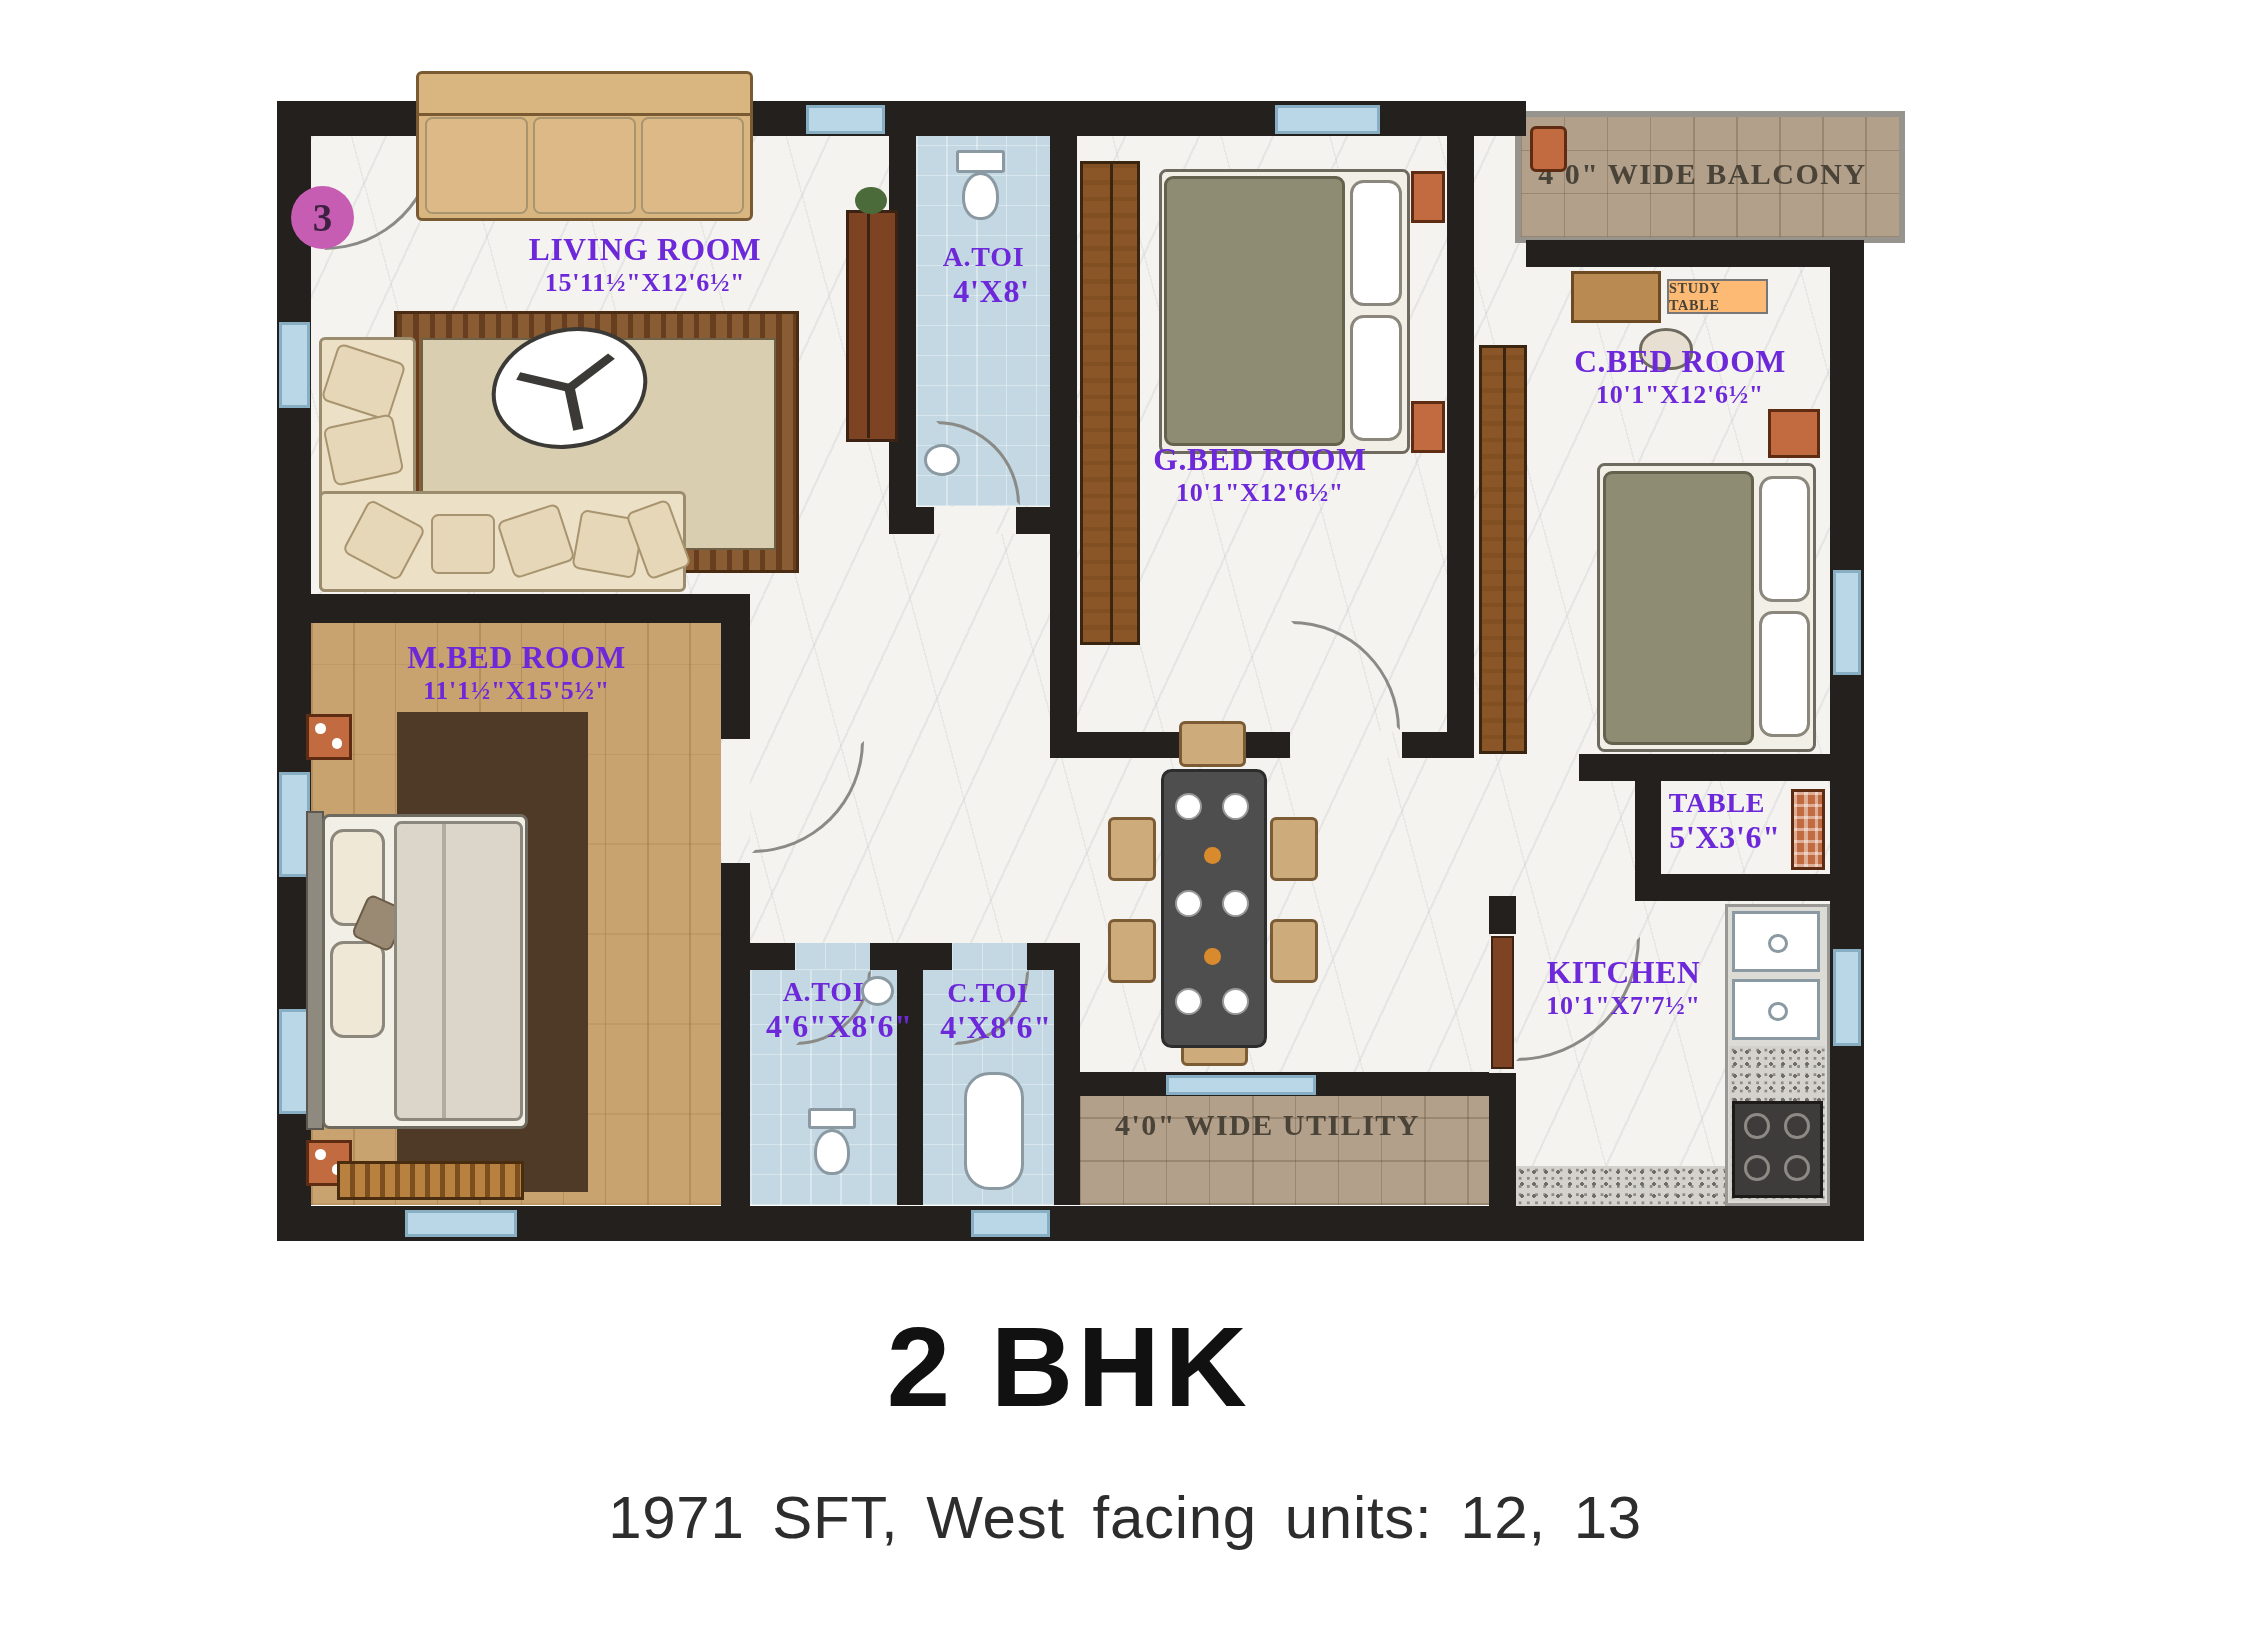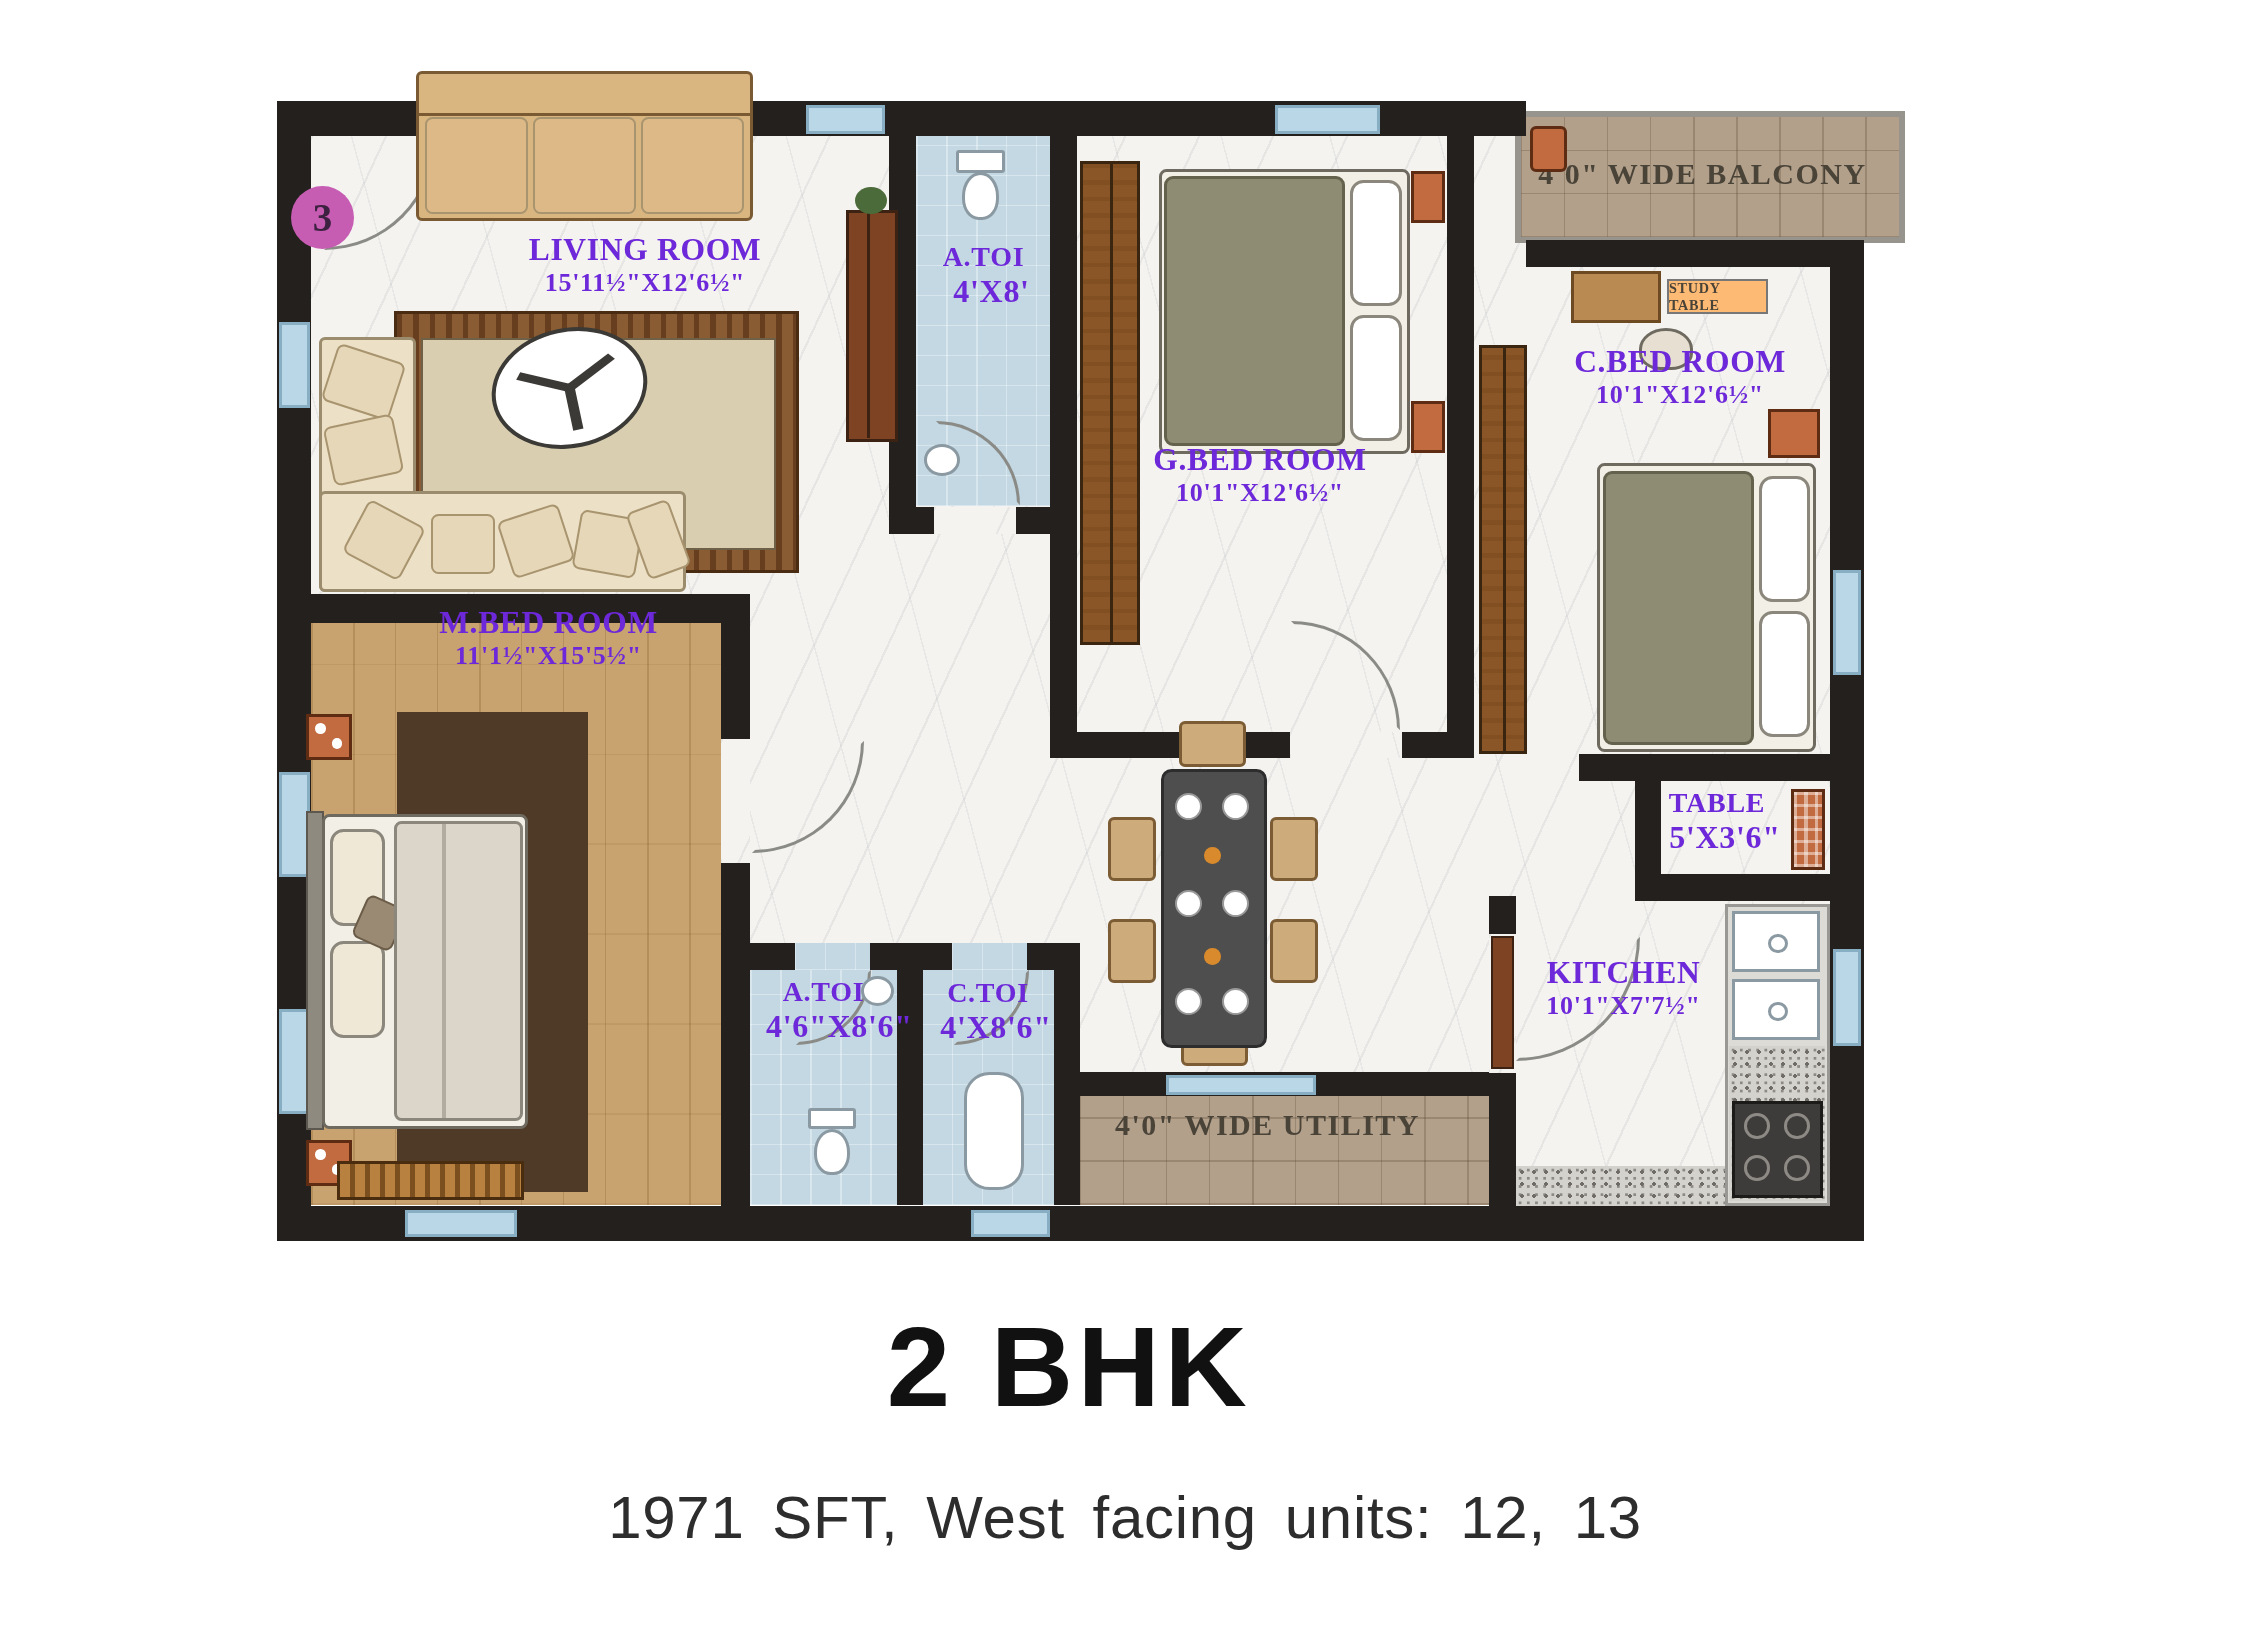--- a/index.html
+++ b/index.html
@@ -192,21 +192,21 @@
     <div class="rlabel" style="left:1530px;top:343px;width:300px;">
       <div class="nm">C.BED ROOM</div>
       <div class="dm">10'1"X12'6½"</div>
     </div>
     <div class="nstand" style="left:1768px;top:409px;width:52px;height:49px;"></div>
     <div class="bedbase" style="left:1597px;top:463px;width:219px;height:289px;"></div>
     <div class="blanket" style="left:1603px;top:471px;width:151px;height:274px;"></div>
     <div class="pillow" style="left:1759px;top:476px;width:51px;height:126px;"></div>
     <div class="pillow" style="left:1759px;top:611px;width:51px;height:126px;"></div>
 
-    <div class="rlabel" style="left:311px;top:604px;width:411px;padding-left:32px;">
+    <div class="rlabel" style="left:311px;top:639px;width:411px;">
       <div class="nm">M.BED ROOM</div>
       <div class="dm">11'1½"X15'5½"</div>
     </div>
     <div class="abs" style="left:397px;top:712px;width:191px;height:480px;background:#4f3a28;border:2.2px solid #33241ا7;box-sizing:border-box;"></div>
     <div class="nstand" style="left:306px;top:714px;width:46px;height:46px;">
       <div class="abs" style="left:6px;top:6px;width:10.5px;height:10.5px;background:#fff;border-radius:50%;"></div>
       <div class="abs" style="left:22.5px;top:21px;width:10.5px;height:10.5px;background:#fff;border-radius:50%;"></div>
     </div>
     <div class="nstand" style="left:306px;top:1140px;width:46px;height:46px;">
       <div class="abs" style="left:6px;top:6px;width:10.5px;height:10.5px;background:#fff;border-radius:50%;"></div>

